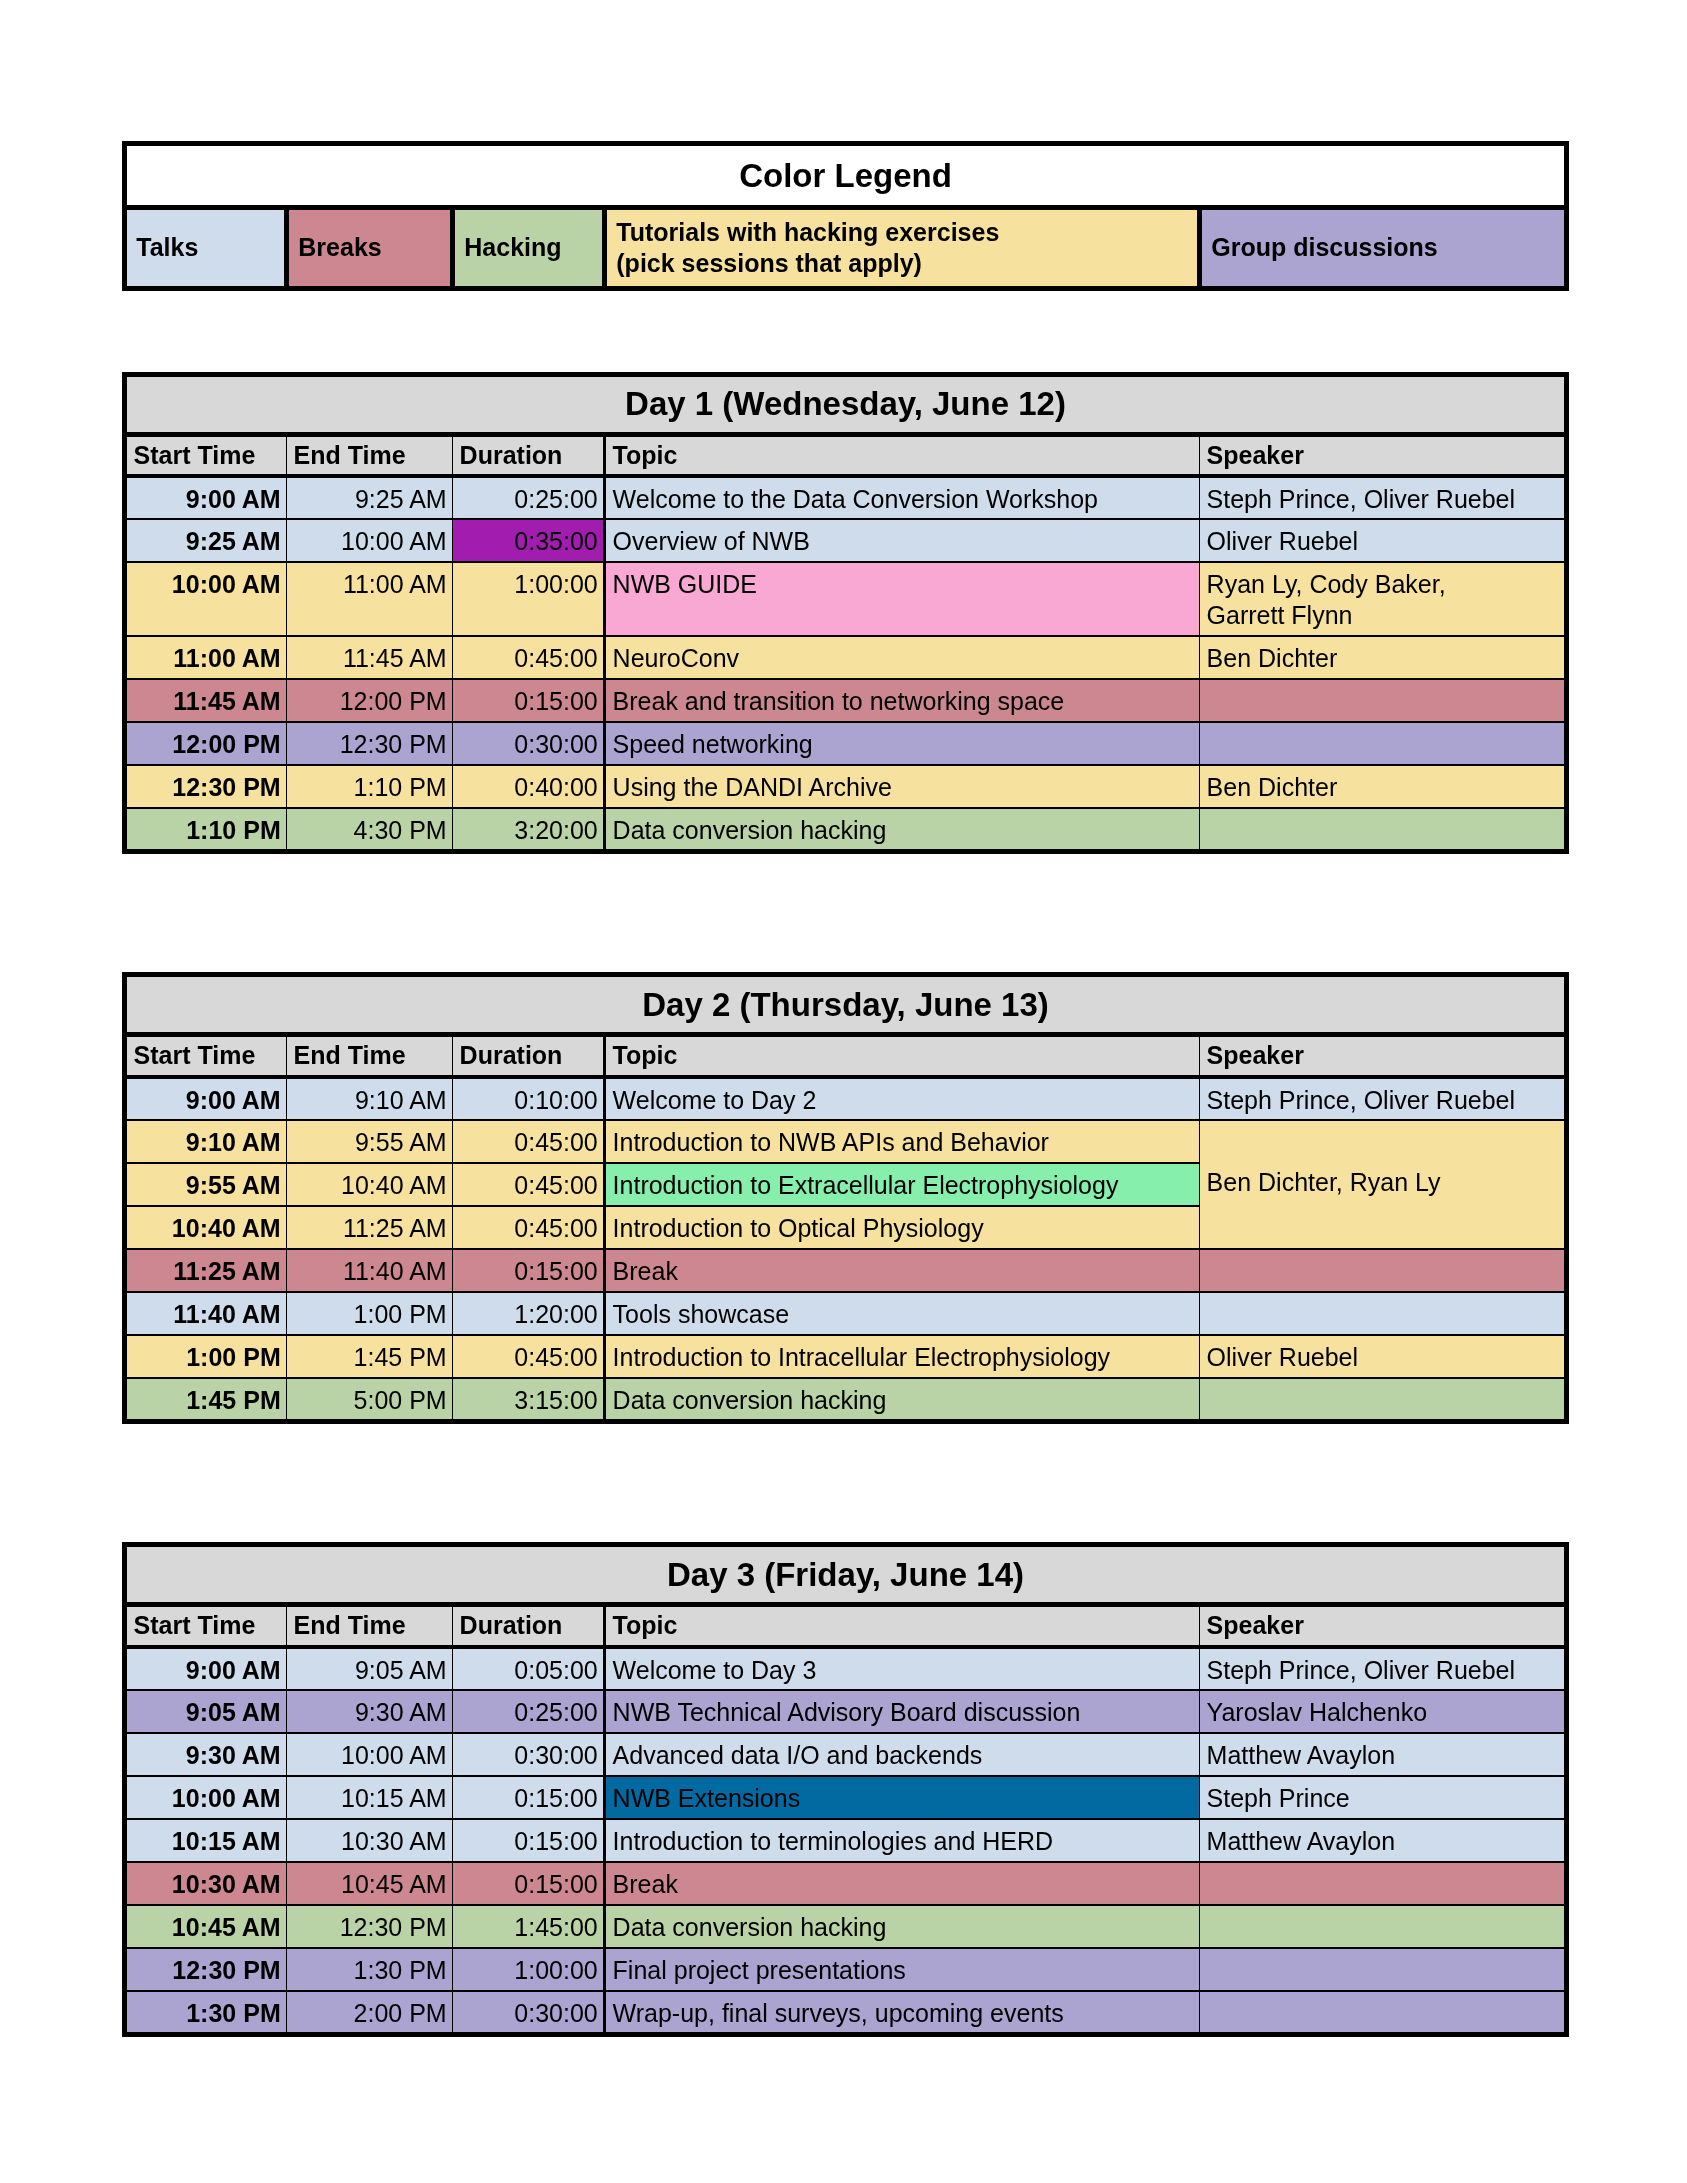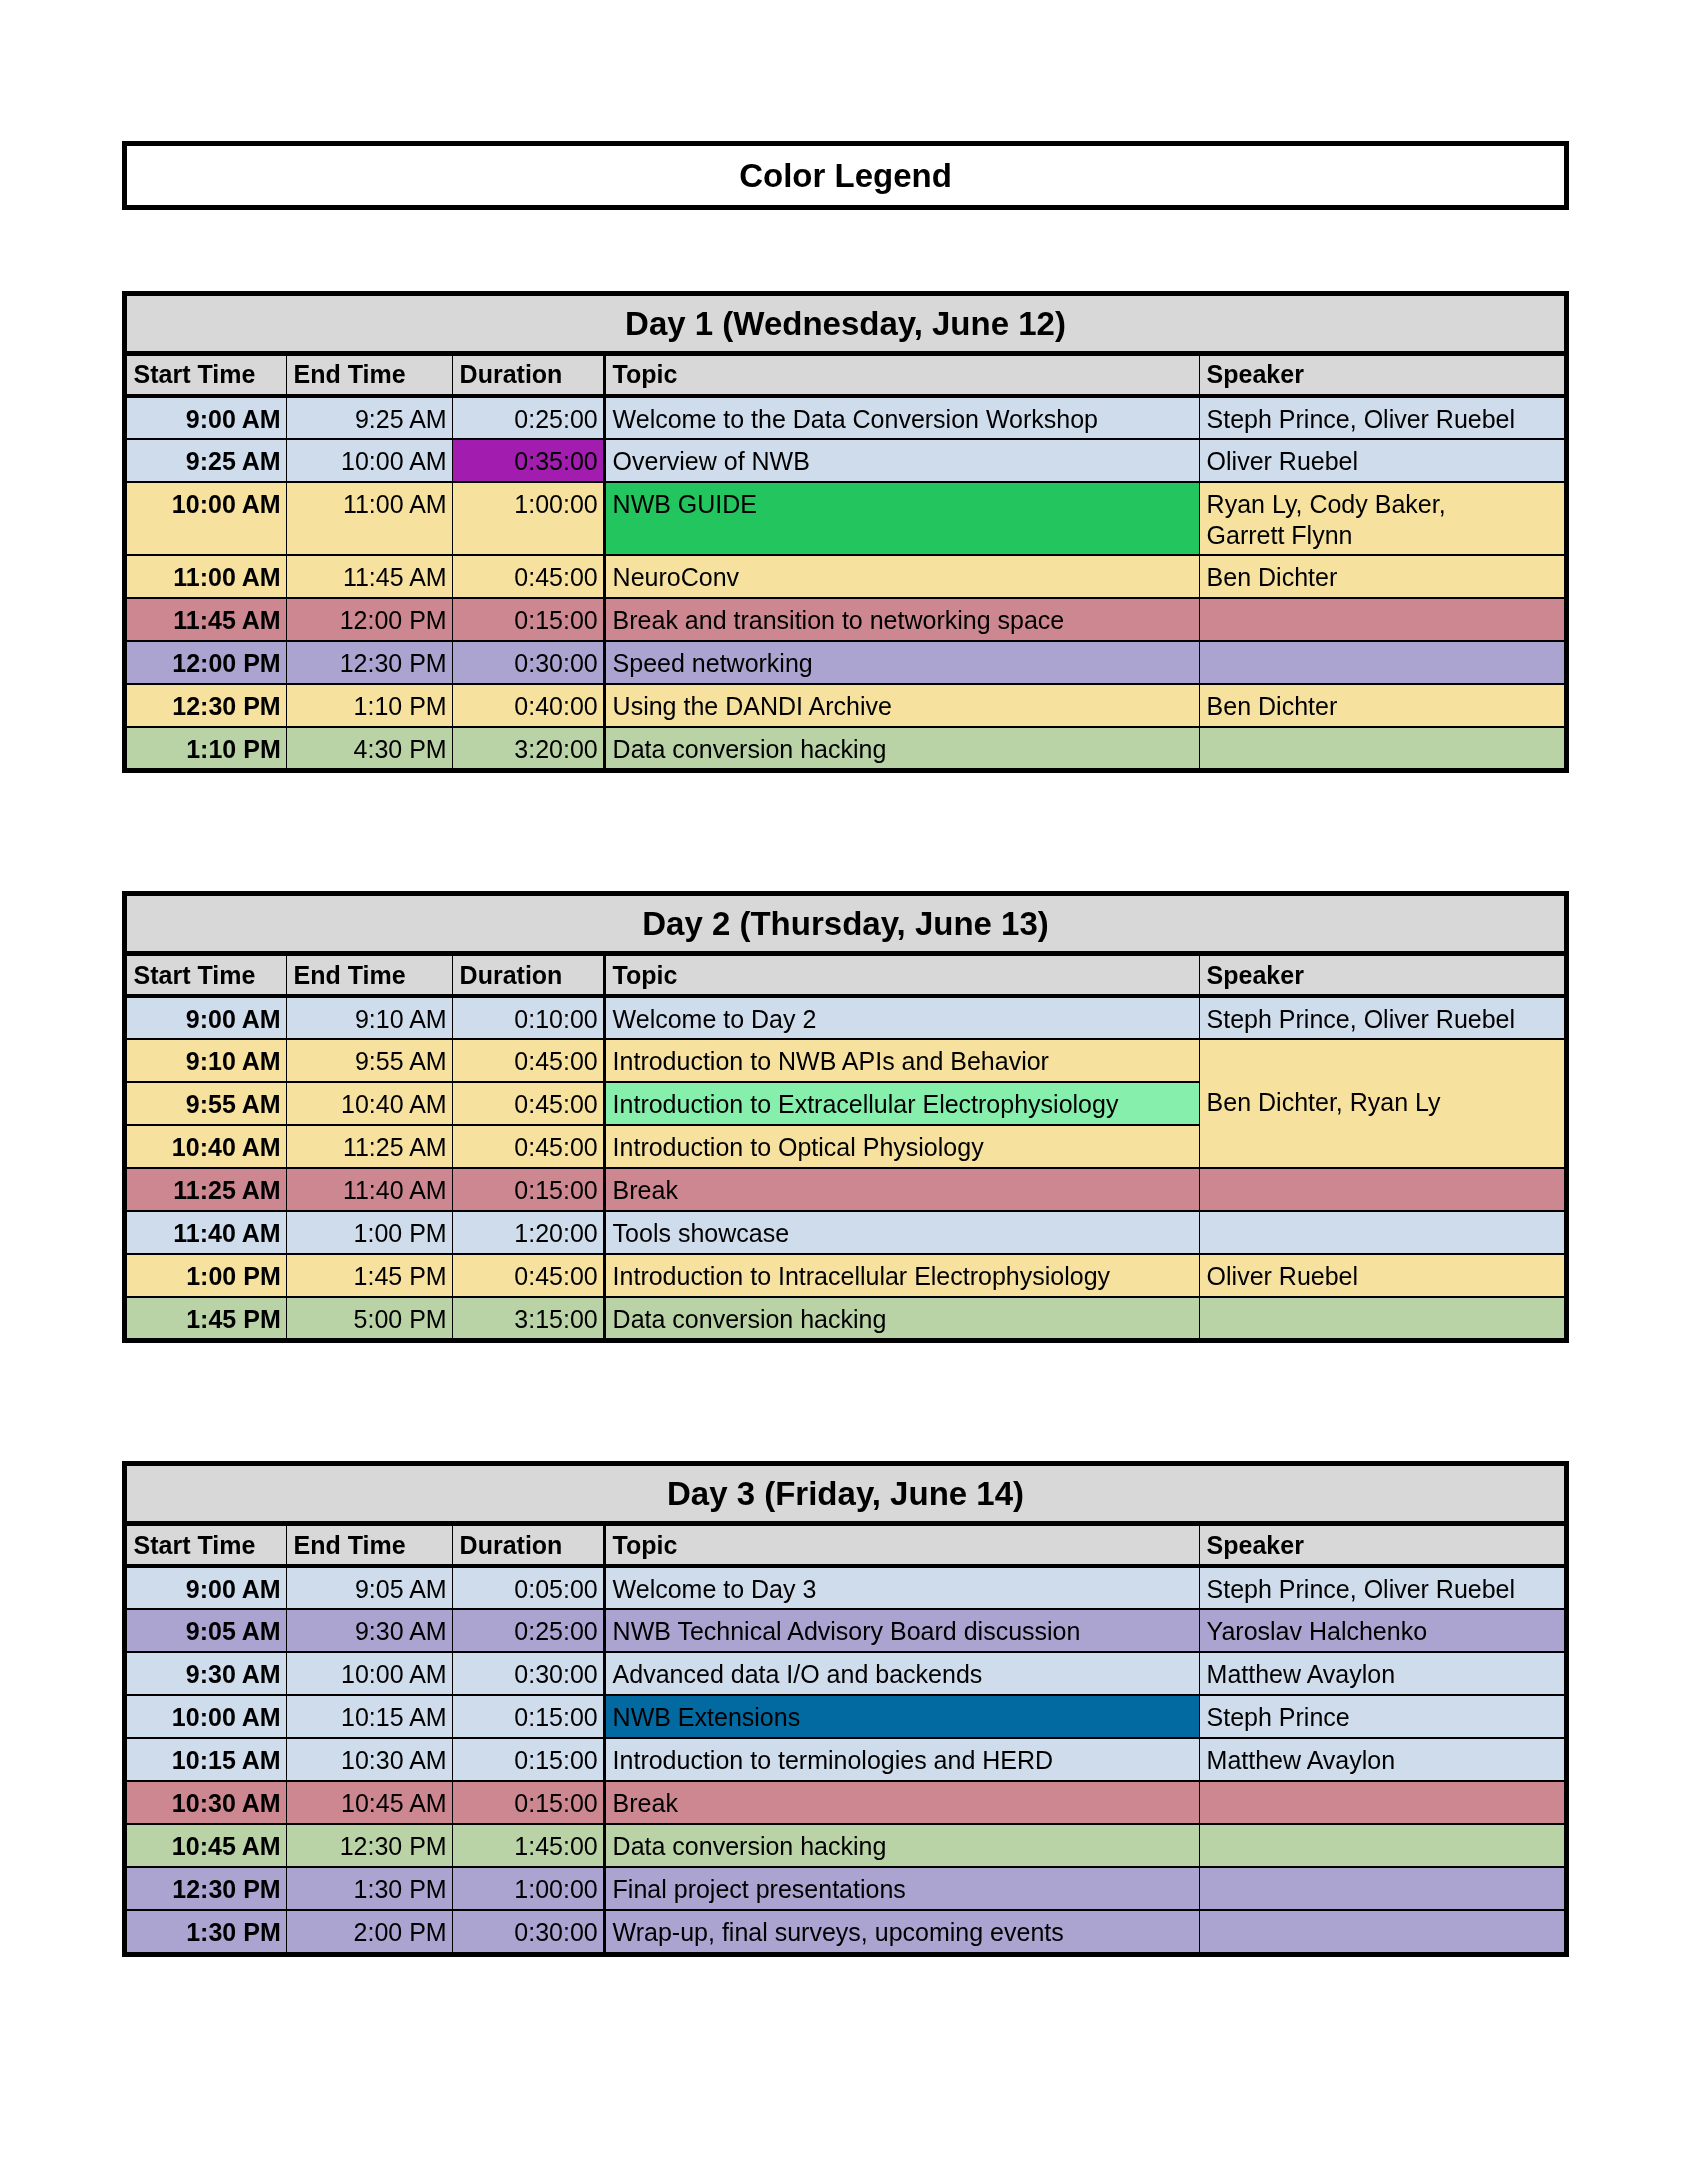--- a/index.html
+++ b/index.html
@@ -89,20 +89,28 @@
         <col class="c1">
         <col class="c2">
         <col class="c3">
         <col class="c4">
         <col class="c5">
       </colgroup>
     <tbody>
       <tr>
         <td colspan="5" class="legend-title-cell">Color Legend</td>
       </tr>
+      <tr id="legend-row">
+          <td class="legend-cell" style="background: rgb(207, 220, 236);">Talks</td>
+          <td class="legend-cell" style="background: rgb(204, 135, 144);">Breaks</td>
+          <td class="legend-cell" style="background: rgb(186, 211, 166);">Hacking</td>
+          <td class="legend-cell" style="background: rgb(246, 226, 158);">Tutorials with hacking exercises
+(pick sessions that apply)</td>
+          <td class="legend-cell" style="background: rgb(171, 164, 209);">Group discussions</td>
+        </tr>
     </tbody>
   </table>
 
   <div id="days-container">
       <table class="day-table">
         <colgroup>
           <col class="c1">
           <col class="c2">
           <col class="c3">
           <col class="c4">
@@ -130,21 +138,21 @@
             <td class="data-cell c-time c-start" style="background: rgb(207, 220, 236);">9:25 AM</td>
             <td class="data-cell c-time" style="background: rgb(207, 220, 236);">10:00 AM</td>
             <td class="data-cell c-time" style="background: #a21caf;">0:35:00</td>
             <td class="data-cell c-topic b-topic-left" style="background: rgb(207, 220, 236);">Overview of NWB</td>
             <td class="data-cell c-speaker" style="background: rgb(207, 220, 236);">Oliver Ruebel</td>
           </tr>
           <tr>
             <td class="data-cell c-time c-start" style="background: rgb(246, 226, 158);">10:00 AM</td>
             <td class="data-cell c-time" style="background: rgb(246, 226, 158);">11:00 AM</td>
             <td class="data-cell c-time" style="background: rgb(246, 226, 158);">1:00:00</td>
-            <td class="data-cell c-topic b-topic-left" style="background: #22c55e;">NWB GUIDE</td>
+            <td class="data-cell c-topic b-topic-left" style="background: #f9a8d4;">NWB GUIDE</td>
             <td class="data-cell c-speaker" style="background: rgb(246, 226, 158);">Ryan Ly, Cody Baker,
 Garrett Flynn</td>
           </tr>
           <tr>
             <td class="data-cell c-time c-start" style="background: rgb(246, 226, 158);">11:00 AM</td>
             <td class="data-cell c-time" style="background: rgb(246, 226, 158);">11:45 AM</td>
             <td class="data-cell c-time" style="background: rgb(246, 226, 158);">0:45:00</td>
             <td class="data-cell c-topic b-topic-left" style="background: rgb(246, 226, 158);">NeuroConv</td>
             <td class="data-cell c-speaker" style="background: rgb(246, 226, 158);">Ben Dichter</td>
           </tr>

